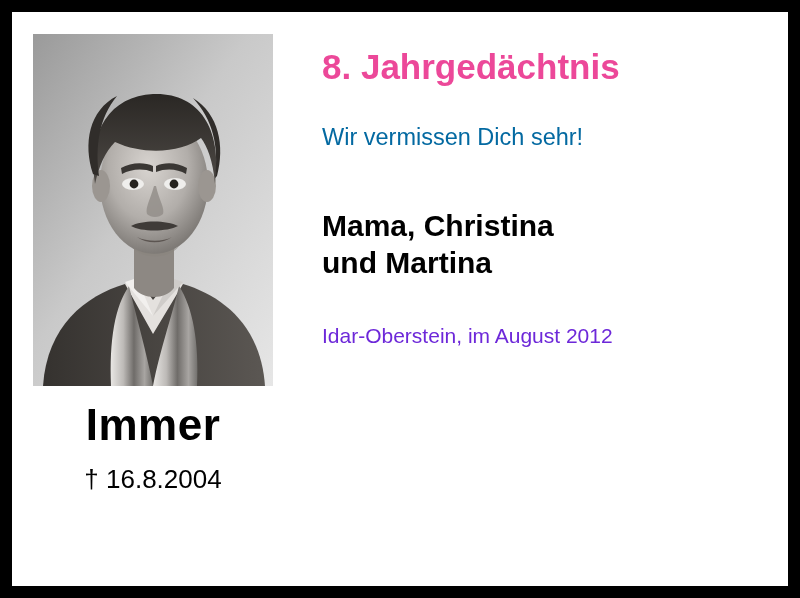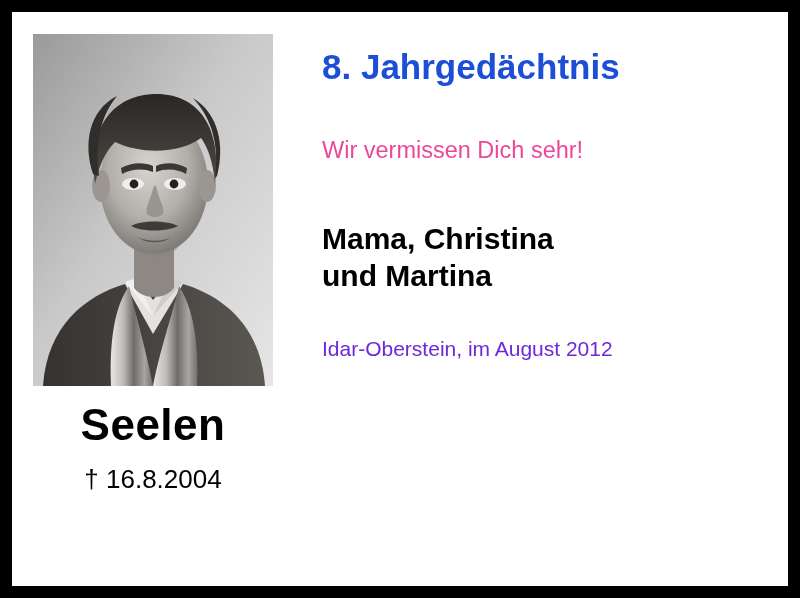--- a/index.html
+++ b/index.html
@@ -77,36 +77,36 @@
   .right-col {
     flex: 1 1 auto;
     padding: 34px 18px 0 28px;
     box-sizing: border-box;
   }
   .headline {
     font-weight: bold;
     font-size: 35px;
     line-height: 42px;
     margin-bottom: 26px;
-    color: #1d4ed8;
+    color: #ec4899;
     white-space: nowrap;
   }
   .verse {
     font-size: 23.5px;
     line-height: 36px;
     color: #000;
   }
   .verse div {
     white-space: nowrap;
   }
   .missing {
     font-size: 23.5px;
     line-height: 36px;
-    margin-top: 44px;
-    color: #ec4899;
+    margin-top: 31px;
+    color: #0369a1;
     white-space: nowrap;
   }
   .signers {
     font-weight: bold;
     font-size: 30px;
     line-height: 37px;
     margin-top: 52px;
     color: #000;
   }
   .signers div {
@@ -192,21 +192,21 @@
 
           <path d="M98 192 C108 186 134 186 145 192 C134 198 108 198 98 192 Z" fill="#3f3b38"></path>
 
           <path d="M104 203 C114 208 130 208 139 203 C130 210 113 210 104 203 Z" fill="#5c5551"></path>
 
           <path d="M98 212 C110 222 134 222 146 212 C136 226 108 226 98 212 Z" fill="#8a857f" opacity="0.6"></path>
         </svg>
       </div>
 
       <div class="name-block">
-        <div class="name-line">Seelen</div>
+        <div class="name-line">Immer</div>
         <div class="death-line">† 16.8.2004</div>
       </div>
     </div>
 
     <div class="right-col">
       <div class="headline">8. Jahrgedächtnis</div>
 
 
       <div class="missing">Wir vermissen Dich sehr!</div>
 

